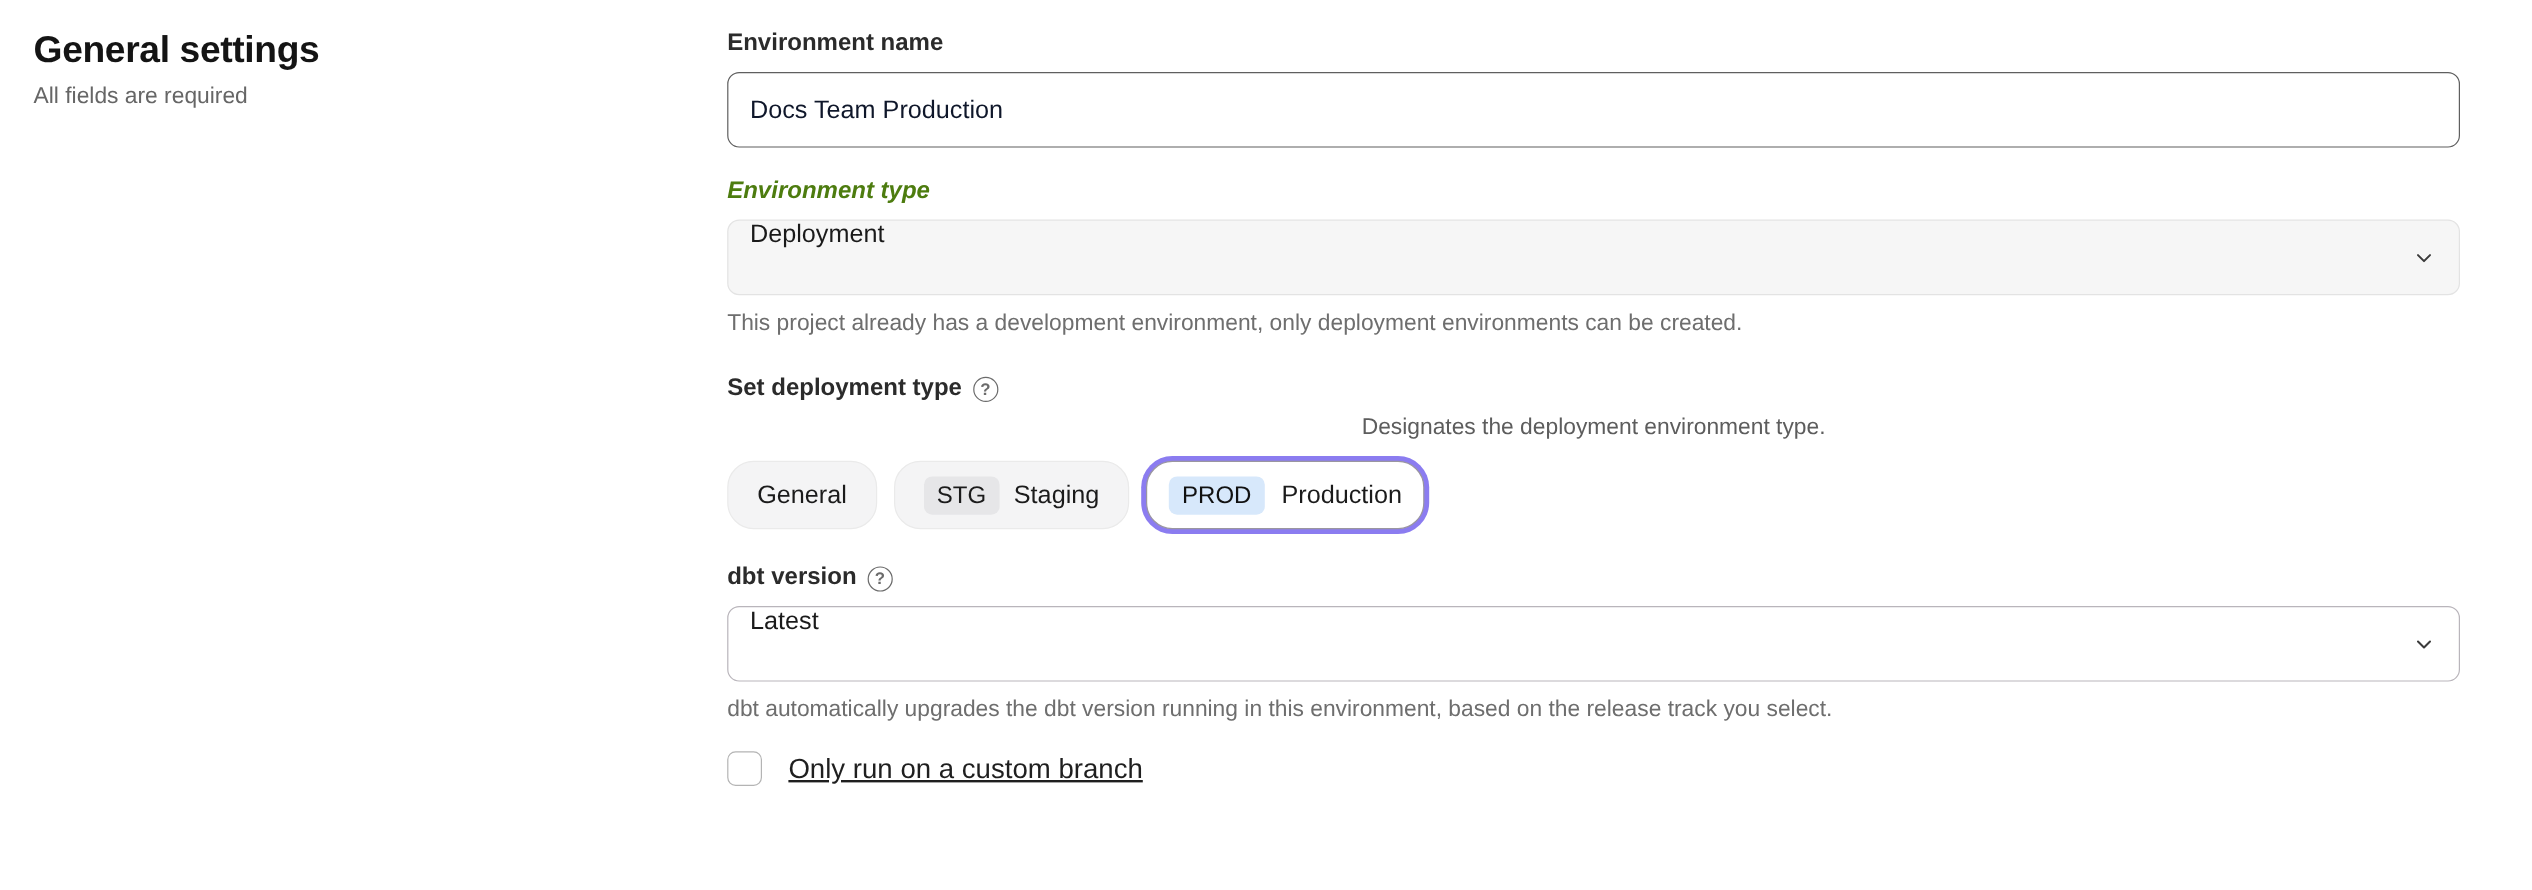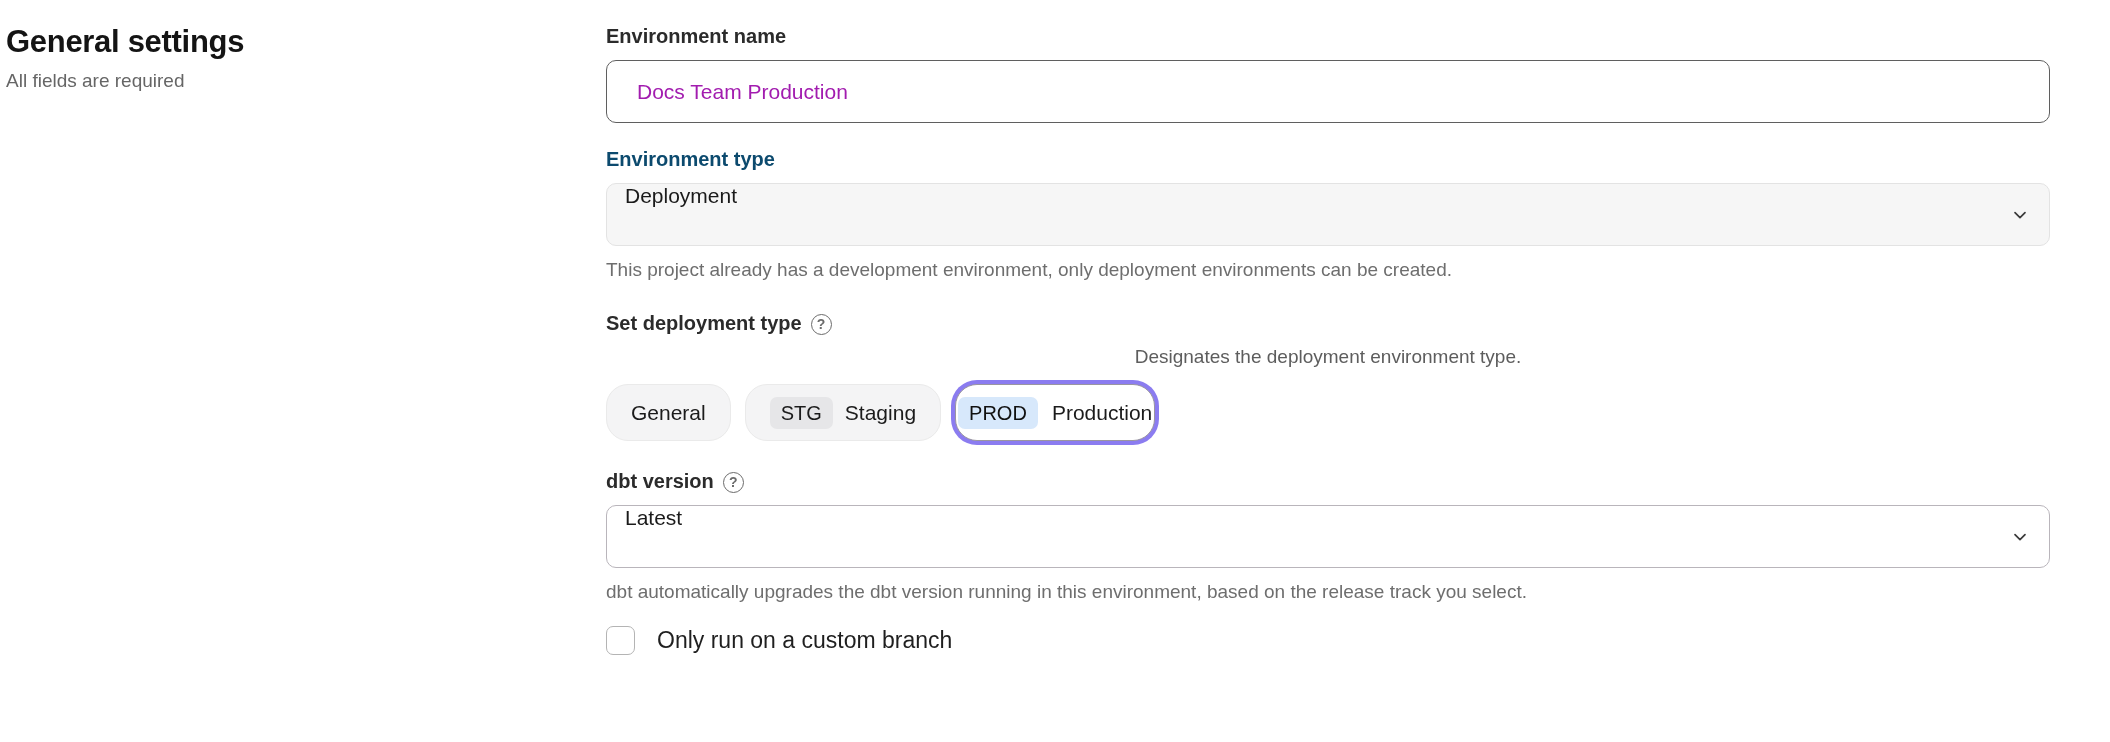--- a/index.html
+++ b/index.html
@@ -14,21 +14,21 @@
     position: relative;
     width: 2110px;
     height: 742px;
     background: #ffffff;
     overflow: hidden;
   }
 
   
   .left-col {
     position: absolute;
-    left: 6px;
+    left: 28px;
     top: 22px;
     width: 560px;
   }
   .section-title {
     font-size: 31px;
     font-weight: 700;
     color: #141414;
     letter-spacing: -0.3px;
     line-height: 40px;
   }
@@ -52,21 +52,21 @@
 
   .field-label {
     font-size: 20px;
     font-weight: 700;
     color: #2b2b2b;
     line-height: 28px;
     display: flex;
     align-items: center;
     gap: 9px;
   }
-  .field-label.disabled { color: #0c4a6e; font-weight: 700; }
+  .field-label.disabled { color: #4d7c0f; font-weight: 700; font-style: italic; }
 
   .help-icon {
     display: inline-flex;
     align-items: center;
     justify-content: center;
     width: 21px;
     height: 21px;
     border: 1.6px solid #6b6b6b;
     border-radius: 50%;
     font-size: 14px;
@@ -82,23 +82,23 @@
   
   .text-input {
     margin-top: 10px;
     width: 1444px;
     height: 63px;
     border: 1.3px solid #5f5f5f;
     border-radius: 10px;
     background: #ffffff;
     display: flex;
     align-items: center;
-    padding: 0 30px;
+    padding: 0 18px;
     font-size: 21px;
-    color: #a21caf;
+    color: #0f172a;
   }
 
   
   .select-box {
     margin-top: 10px;
     width: 1444px;
     height: 63px;
     border: 1.2px solid #e3e3e3;
     border-radius: 10px;
     background: #f6f6f6;
@@ -166,21 +166,21 @@
     padding: 5px 11px;
     font-size: 20px;
     font-weight: 500;
     color: #1b1b1b;
     line-height: 22px;
   }
   .dep-btn.selected {
     background: #ffffff;
     border: 1.3px solid #9a96a0;
     box-shadow: 0 0 0 4px #8b7cf0;
-    padding: 0 2px;
+    padding: 0 18px;
     gap: 14px;
   }
   .dep-btn.selected .badge {
     background: #d7e8fb;
     color: #111111;
   }
 
   
   .check-row {
     margin-top: 20px;
@@ -194,20 +194,21 @@
     border: 1.4px solid #b4b4b4;
     border-radius: 7px;
     background: #ffffff;
     flex: 0 0 auto;
     cursor: pointer;
   }
   .check-label {
     font-size: 23px;
     color: #1f1f1f;
     line-height: 30px;
+    text-decoration: underline;
   }
 
   .sp-22 { height: 22px; }
   .sp-26 { height: 26px; }
 </style>
 </head>
 <body>
 
 <div class="page">
 

